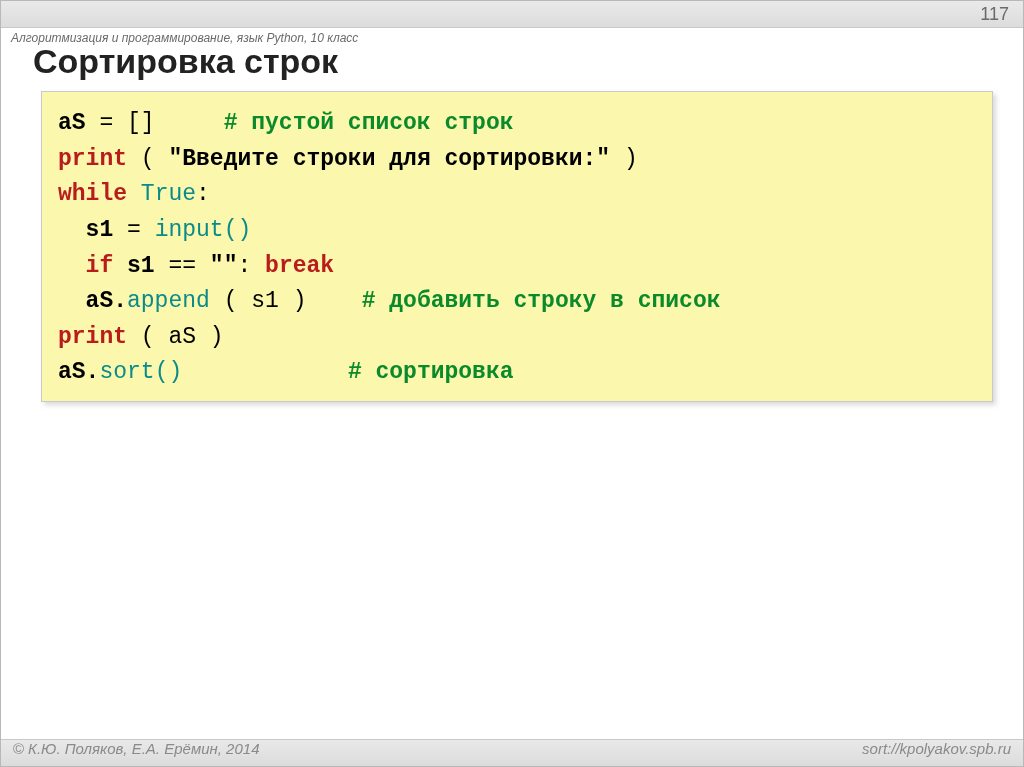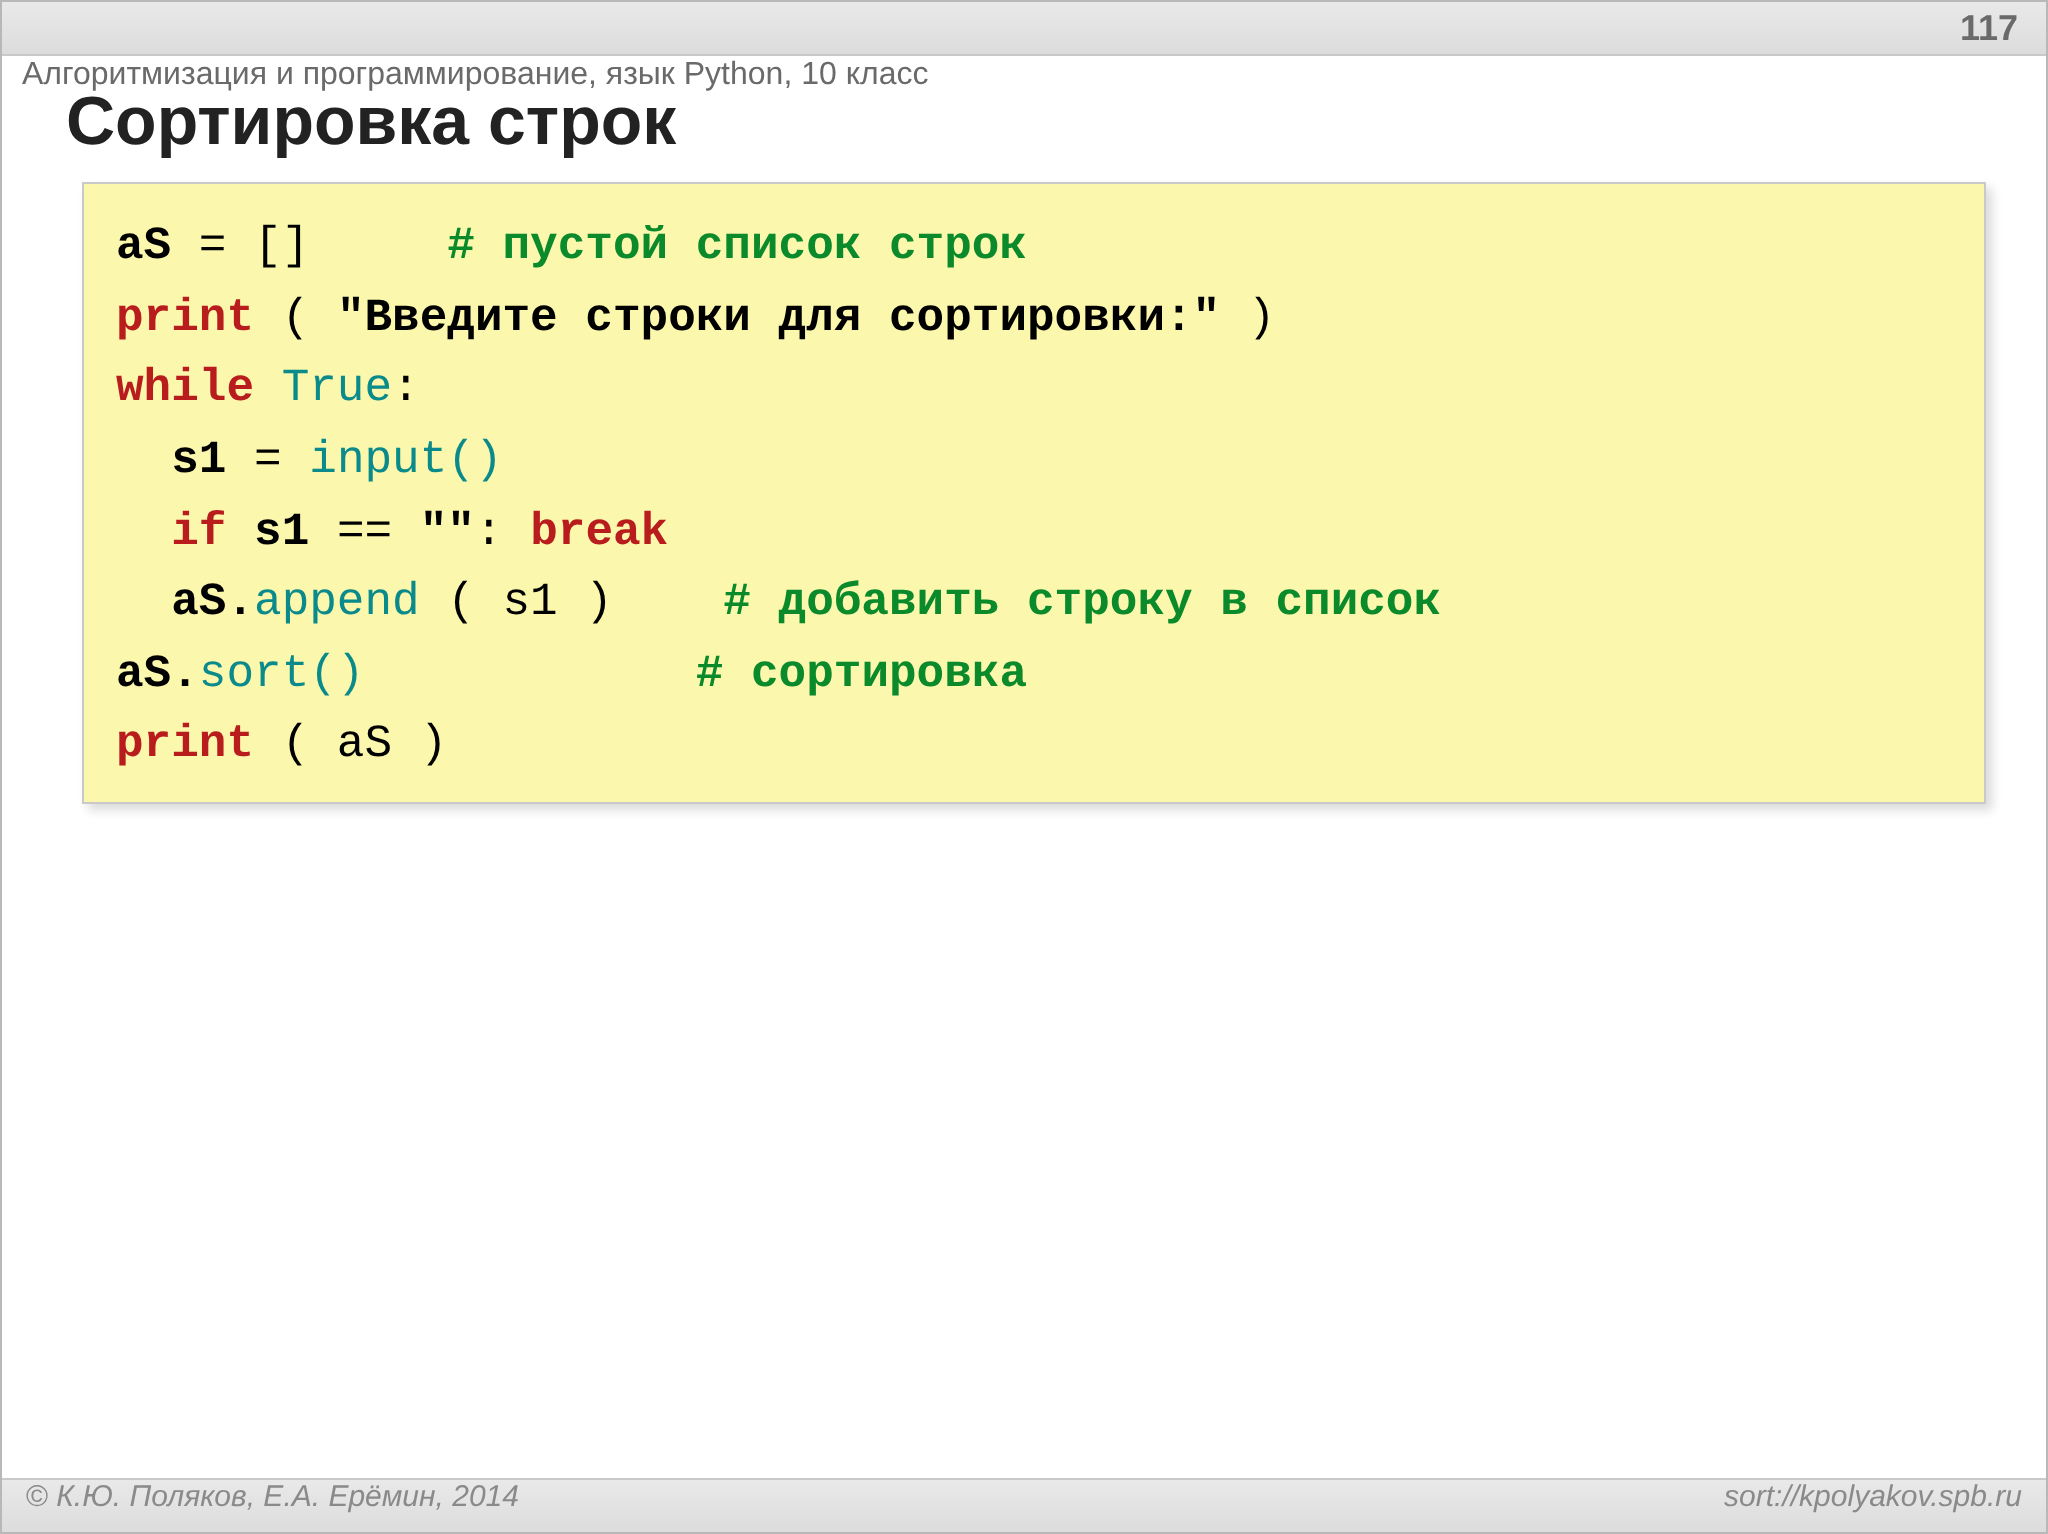--- a/index.html
+++ b/index.html
@@ -22,26 +22,27 @@
   .header-bar {
     height: 26px;
     background: linear-gradient(#e9e9e9, #dcdcdc);
     border-bottom: 1px solid #c9c9c9;
     display: flex;
     align-items: center;
     justify-content: space-between;
     padding: 0 10px;
   }
   .header-title {
-    font-size: 16px;
+    font-style: italic;
+    font-size: 12px;
     color: #6a6a6a;
     margin-top: 48px;
   }
   .page-num {
-    font-weight: bold;
+    font-weight: normal;
     font-size: 18px;
     color: #6a6a6a;
     padding-right: 4px;
   }
   .slide-title {
     font-size: 34px;
     font-weight: bold;
     color: #222;
     padding: 14px 0 10px 32px;
   }
@@ -93,22 +94,22 @@
 
   <div class="slide-title">Сортировка строк</div>
 
   <div class="code-box">
     <div class="code-line"><span class="tok-var">aS</span><span class="tok-black"> = []     </span><span class="tok-green"># пустой список строк</span></div>
     <div class="code-line"><span class="tok-blue">print</span><span class="tok-black"> ( </span><span class="tok-str">"Введите строки для сортировки:"</span><span class="tok-black"> )</span></div>
     <div class="code-line"><span class="tok-blue">while</span><span> </span><span class="tok-teal">True</span><span class="tok-black">:</span></div>
     <div class="code-line"><span class="tok-var">  s1</span><span class="tok-black"> = </span><span class="tok-teal">input()</span></div>
     <div class="code-line"><span class="tok-blue">  if</span><span class="tok-var"> s1</span><span class="tok-black"> ==</span><span class="tok-str"> ""</span><span class="tok-black">: </span><span class="tok-blue">break</span></div>
     <div class="code-line"><span class="tok-var">  aS.</span><span class="tok-teal">append</span><span class="tok-black"> ( s1 )    </span><span class="tok-green"># добавить строку в список</span></div>
+    <div class="code-line"><span class="tok-blue">print</span><span class="tok-black"> ( aS )</span></div>
     <div class="code-line"><span class="tok-var">aS.</span><span class="tok-teal">sort()</span><span class="tok-black">            </span><span class="tok-green"># сортировка</span></div>
-    <div class="code-line"><span class="tok-blue">print</span><span class="tok-black"> ( aS )</span></div>
   </div>
 
   <div class="footer">
     <span>
       <span class="copyright-symbol">©</span><span>К.Ю. Поляков, Е.А. Ерёмин, 2014</span>
     </span>
     <span>sort://kpolyakov.spb.ru</span>
   </div>
 
 </div>

